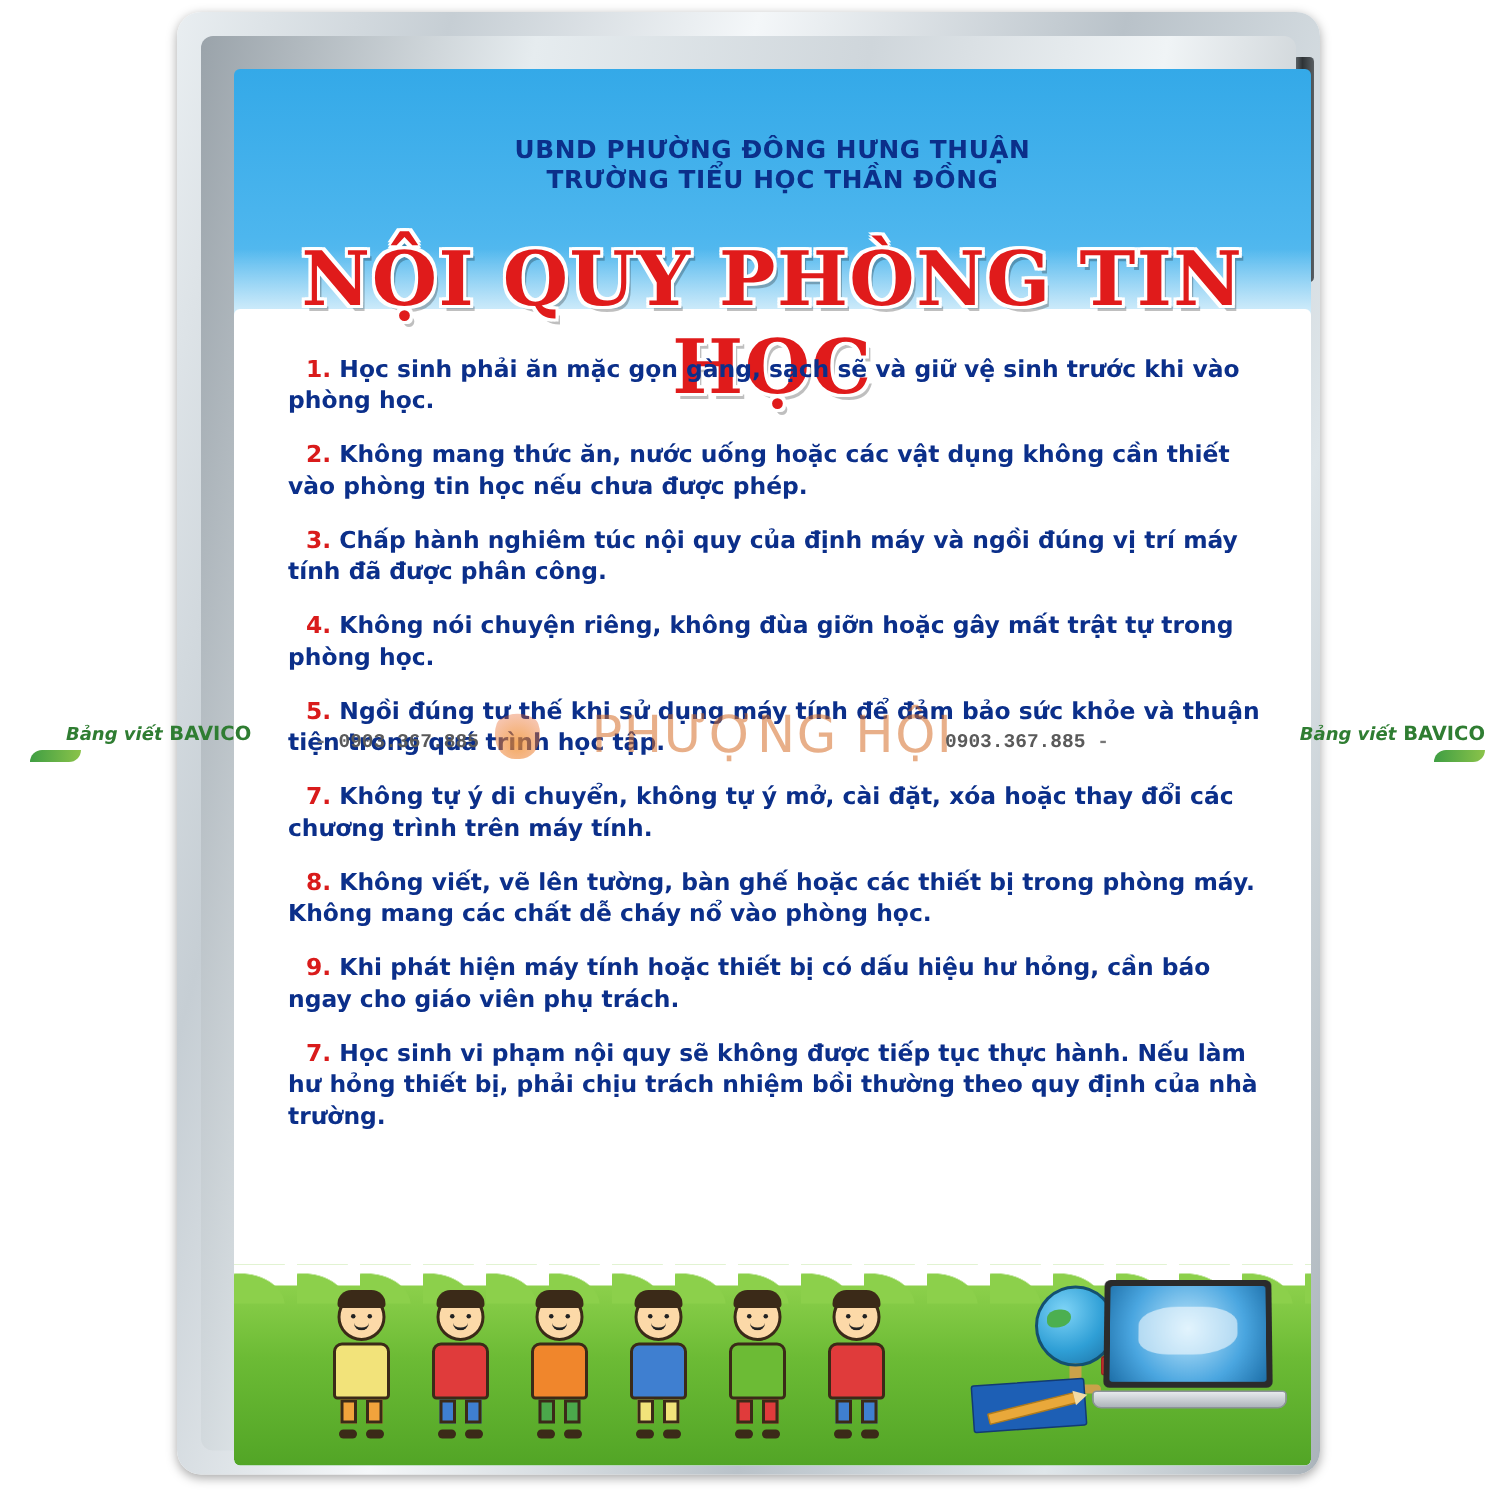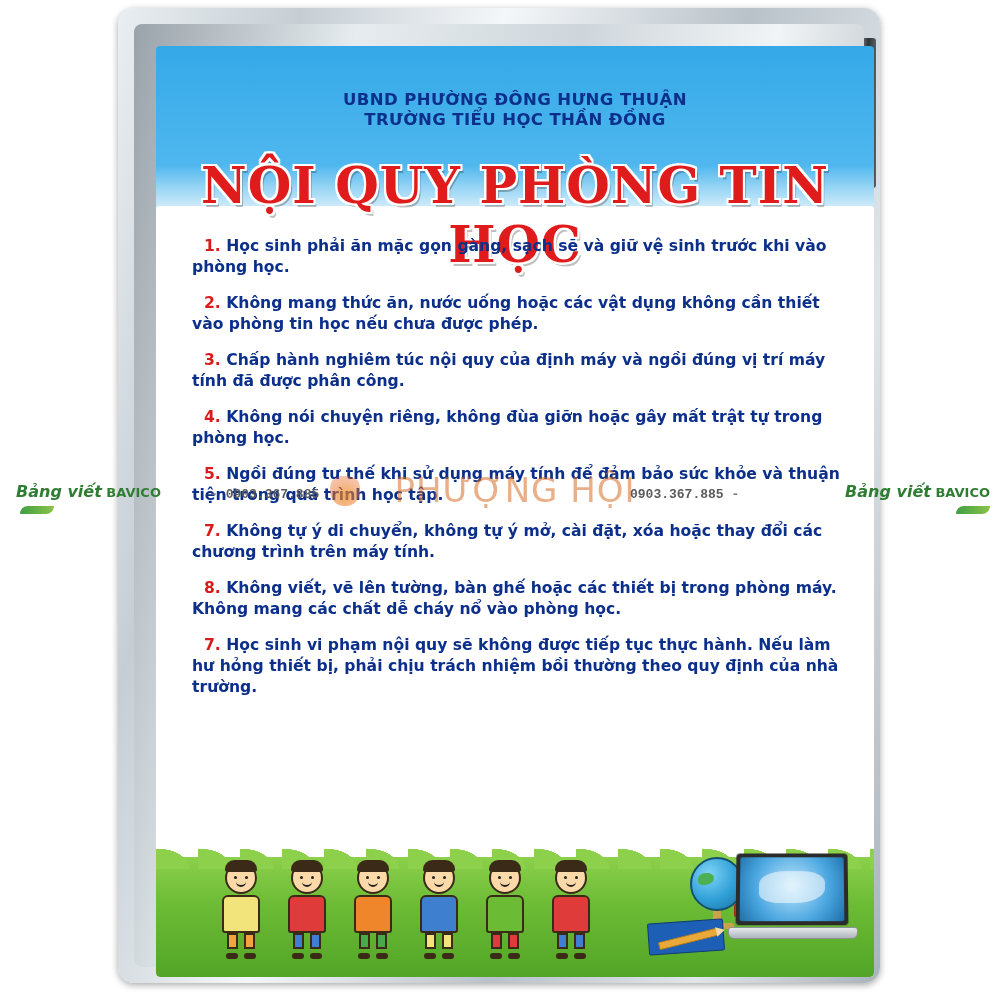--- a/index.html
+++ b/index.html
@@ -240,21 +240,21 @@
   #wm-center .flame {
     position: absolute;
     left: 30px;
     top: 2px;
     width: 30px;
     height: 34px;
     background: radial-gradient(circle at 50% 70%, rgba(240,140,40,.75), rgba(230,90,30,.35) 70%, transparent 72%);
     border-radius: 50% 50% 45% 45%;
   }
   .wm-bavico { color: #2f7d32; font-weight: bold; font-size: 13px; }
-  .wm-bavico .small { font-size: 16px; font-style: italic; color: #2f7d32; }
+  .wm-bavico .small { font-size: 12px; font-style: italic; color: #2f7d32; margin-left: 28px; }
   #wm-left { left: 16px; top: 482px; width: 180px; }
   #wm-right { right: 10px; top: 482px; width: 180px; text-align: right; }
   .wm-leaf {
     display:inline-block; width:34px; height:8px;
     background: linear-gradient(90deg,#3f9e43,#8bc34a);
     border-radius: 8px 0 8px 0; vertical-align: middle; margin-left:4px;
   }
   .wm-phone {
     position: absolute;
     top: 487px;
@@ -307,20 +307,24 @@
         </div>
         <div class="rule">
           <span class="num">7.</span>
           <span>Không tự ý di chuyển, không tự ý mở, cài đặt, xóa hoặc thay đổi các chương trình trên máy tính.</span>
         </div>
         <div class="rule">
           <span class="num">8.</span>
           <span>Không viết, vẽ lên tường, bàn ghế hoặc các thiết bị trong phòng máy. Không mang các chất dễ cháy nổ vào phòng học.</span>
         </div>
         <div class="rule">
+          <span class="num">9.</span>
+          <span>Khi phát hiện máy tính hoặc thiết bị có dấu hiệu hư hỏng, cần báo ngay cho giáo viên phụ trách.</span>
+        </div>
+        <div class="rule">
           <span class="num">7.</span>
           <span>Học sinh vi phạm nội quy sẽ không được tiếp tục thực hành. Nếu làm hư hỏng thiết bị, phải chịu trách nhiệm bồi thường theo quy định của nhà trường.</span>
         </div>
       </div>
 
       <div id="grass"></div>
 
       <div class="kid" style="left:62px;">
         <div class="head">
           <div class="hair"></div>

